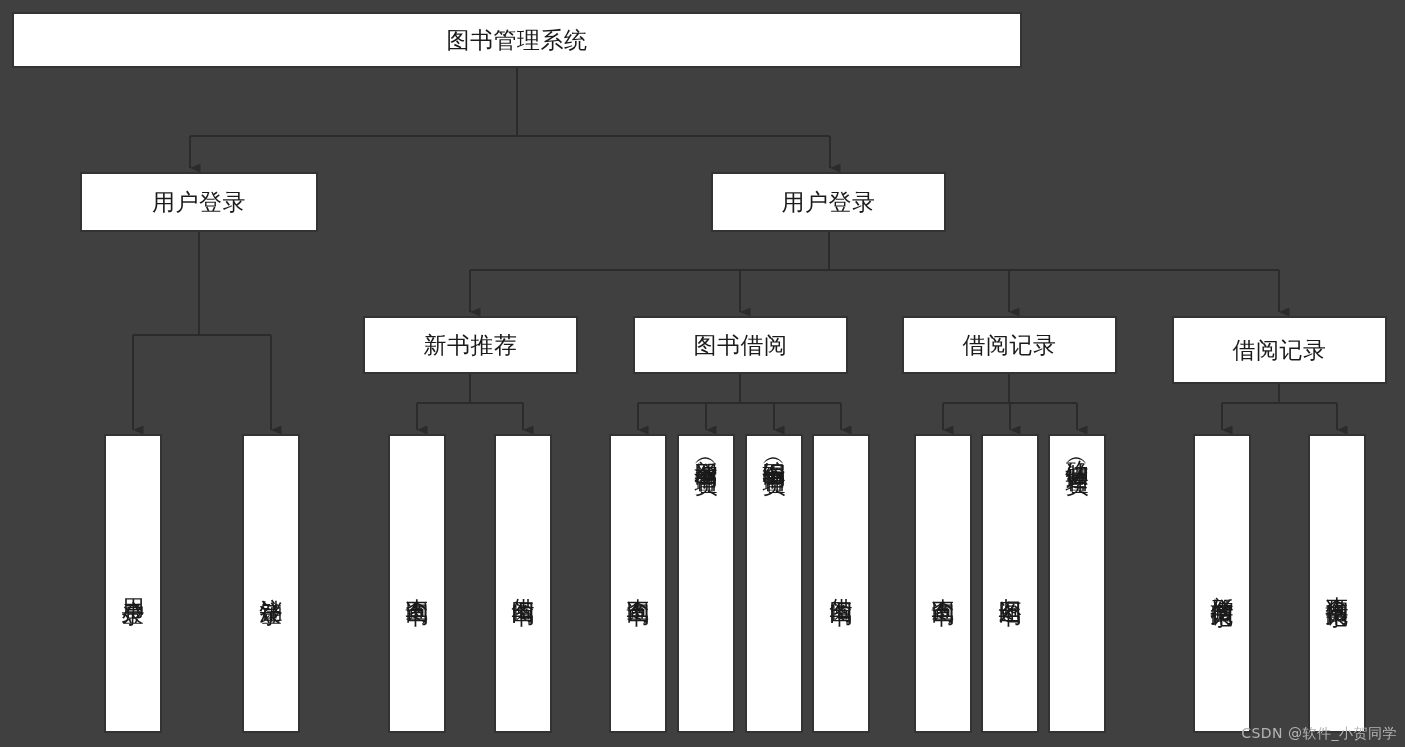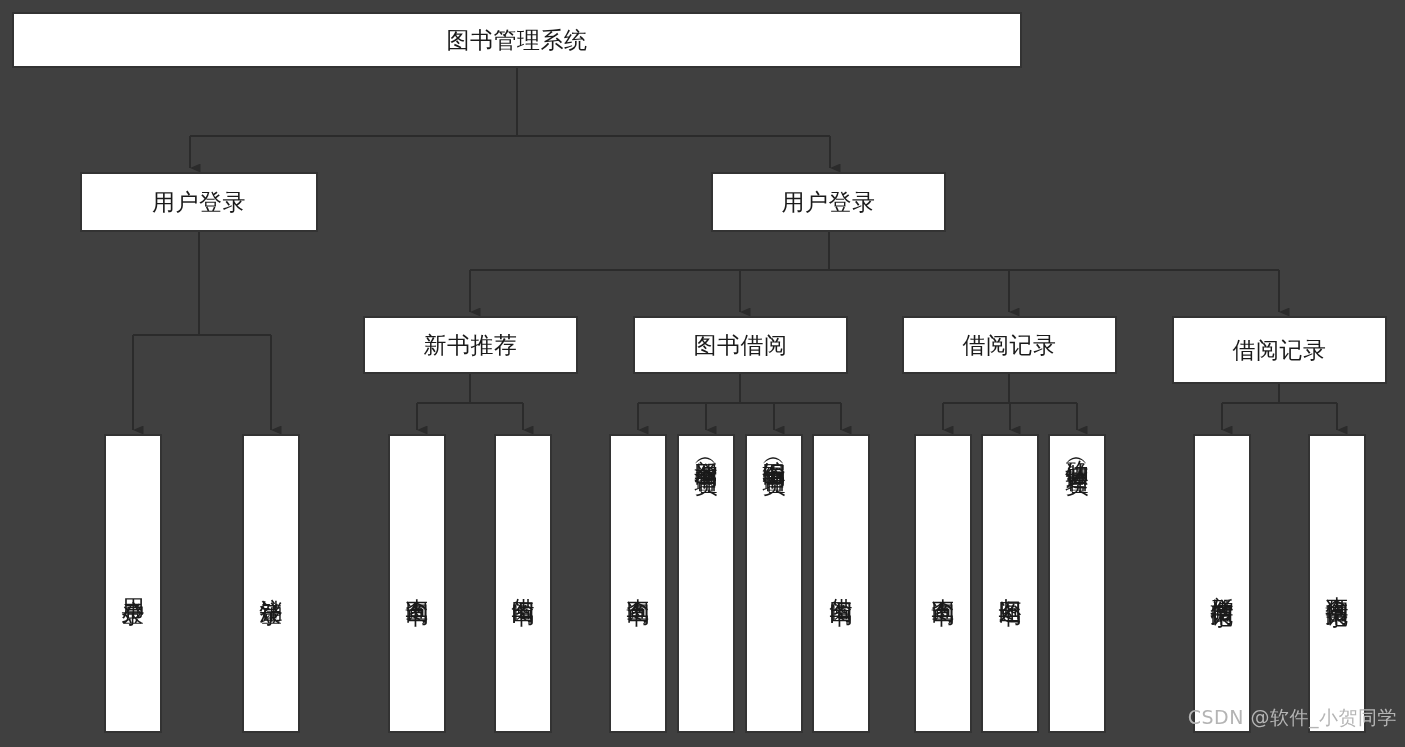--- a/index.html
+++ b/index.html
@@ -62,22 +62,22 @@
   .node.vert .label {
     writing-mode: vertical-rl;
     text-orientation: upright;
     font-size: 23px;
     line-height: 1.08;
     letter-spacing: 2px;
   }
   #watermark {
     position: absolute;
     right: 8px;
-    bottom: 16px;
-    font-size: 19px;
+    bottom: 4px;
+    font-size: 14px;
     color: #b4b4b4;
     letter-spacing: 0.5px;
     white-space: pre;
   }
 </style>
 </head>
 <body>
 
 <div id="canvas">
 

